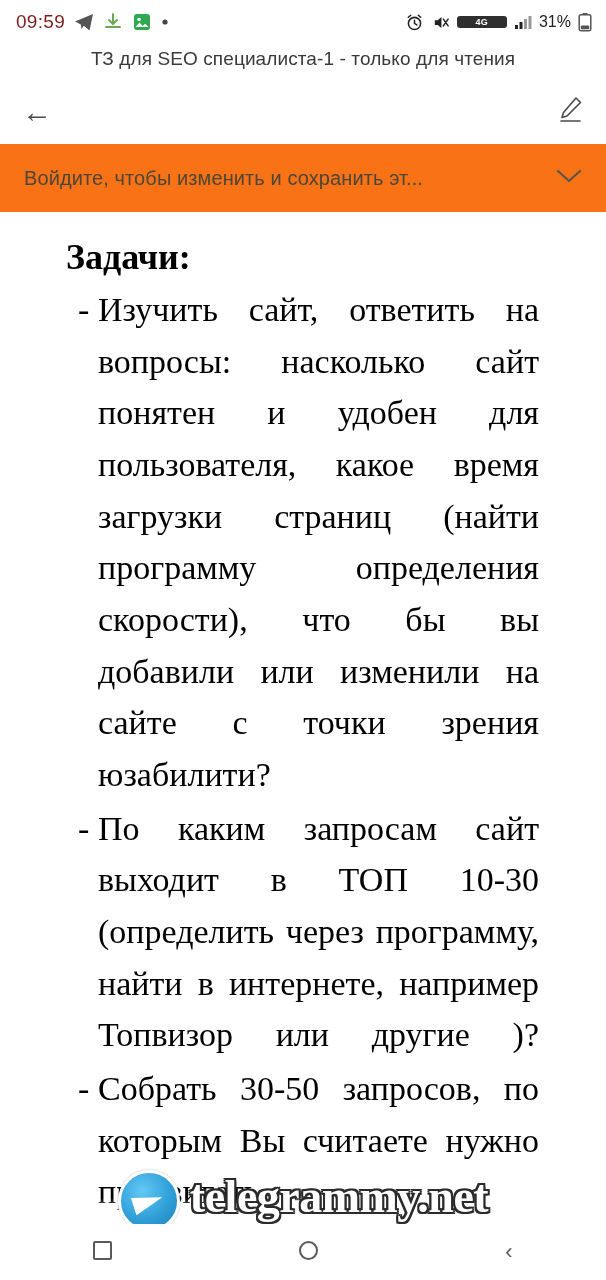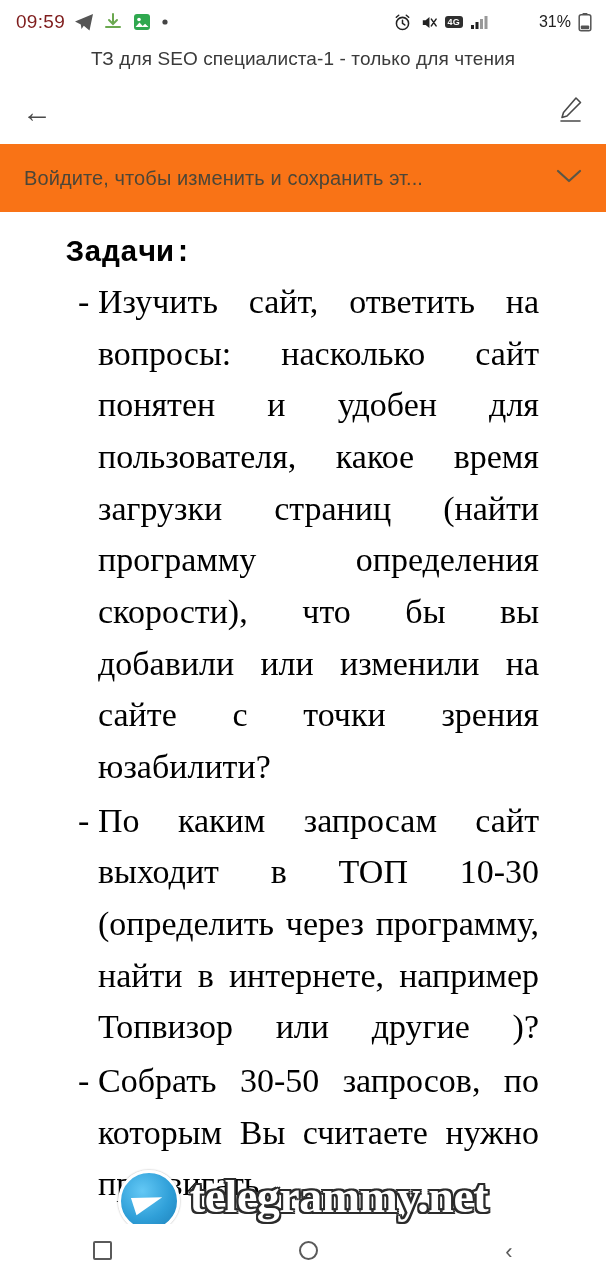--- a/index.html
+++ b/index.html
@@ -44,28 +44,27 @@
   }
   .ic {
     display: inline-block;
     line-height: 0;
   }
   .badge-4g {
     font-size: 9px;
     background: #2f2f2f;
     color: #fff;
     border-radius: 3px;
-    padding: 1px 3px;
+    padding: 1px 19px;
     font-weight: bold;
     letter-spacing: 0.2px;
   }
   .batt-text {
     font-size: 16px;
     color: #222;
-    margin-left: 44px;
   }
 
   
   .doc-title-bar {
     text-align: center;
     font-size: 19px;
     color: #3a3a3a;
     padding: 4px 0 10px 0;
     letter-spacing: 0.1px;
   }
@@ -116,24 +115,24 @@
   }
 
   
   .doc {
     padding: 16px 62px 0 66px;
     box-sizing: border-box;
     color: #000;
     font-family: "Liberation Serif", serif;
   }
   .doc h2 {
-    font-size: 30px;
+    font-size: 36px;
     font-weight: bold;
     margin: 8px 0 6px 0;
-    font-family: Liberation Mono, monospace;
+    font-family: Liberation Serif, serif;
   }
   .doc ul {
     list-style: none;
     margin: 0;
     padding: 0;
   }
   .doc li {
     font-size: 34px;
     line-height: 1.52;
     text-align: justify;

